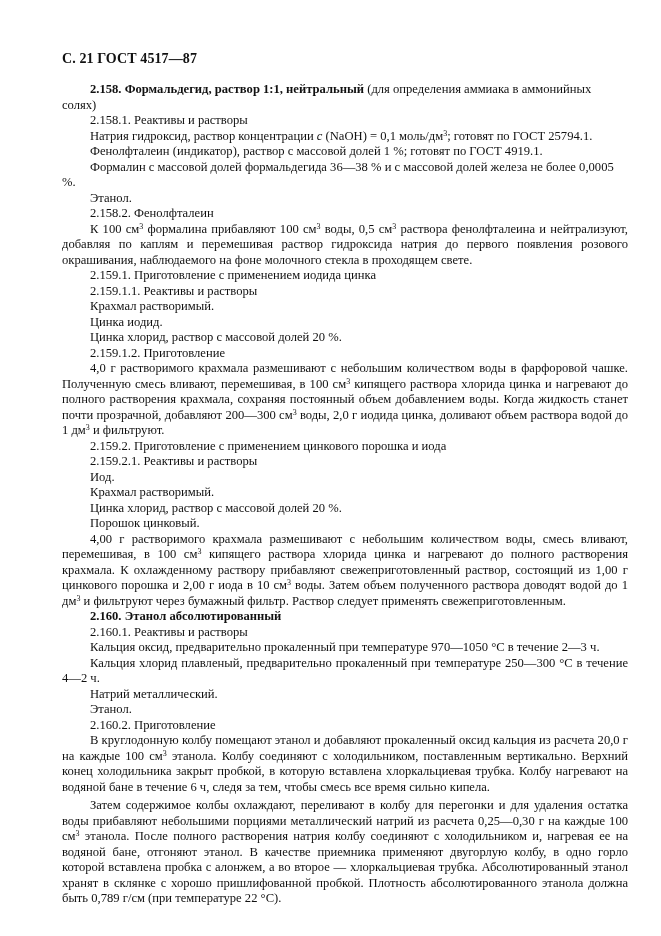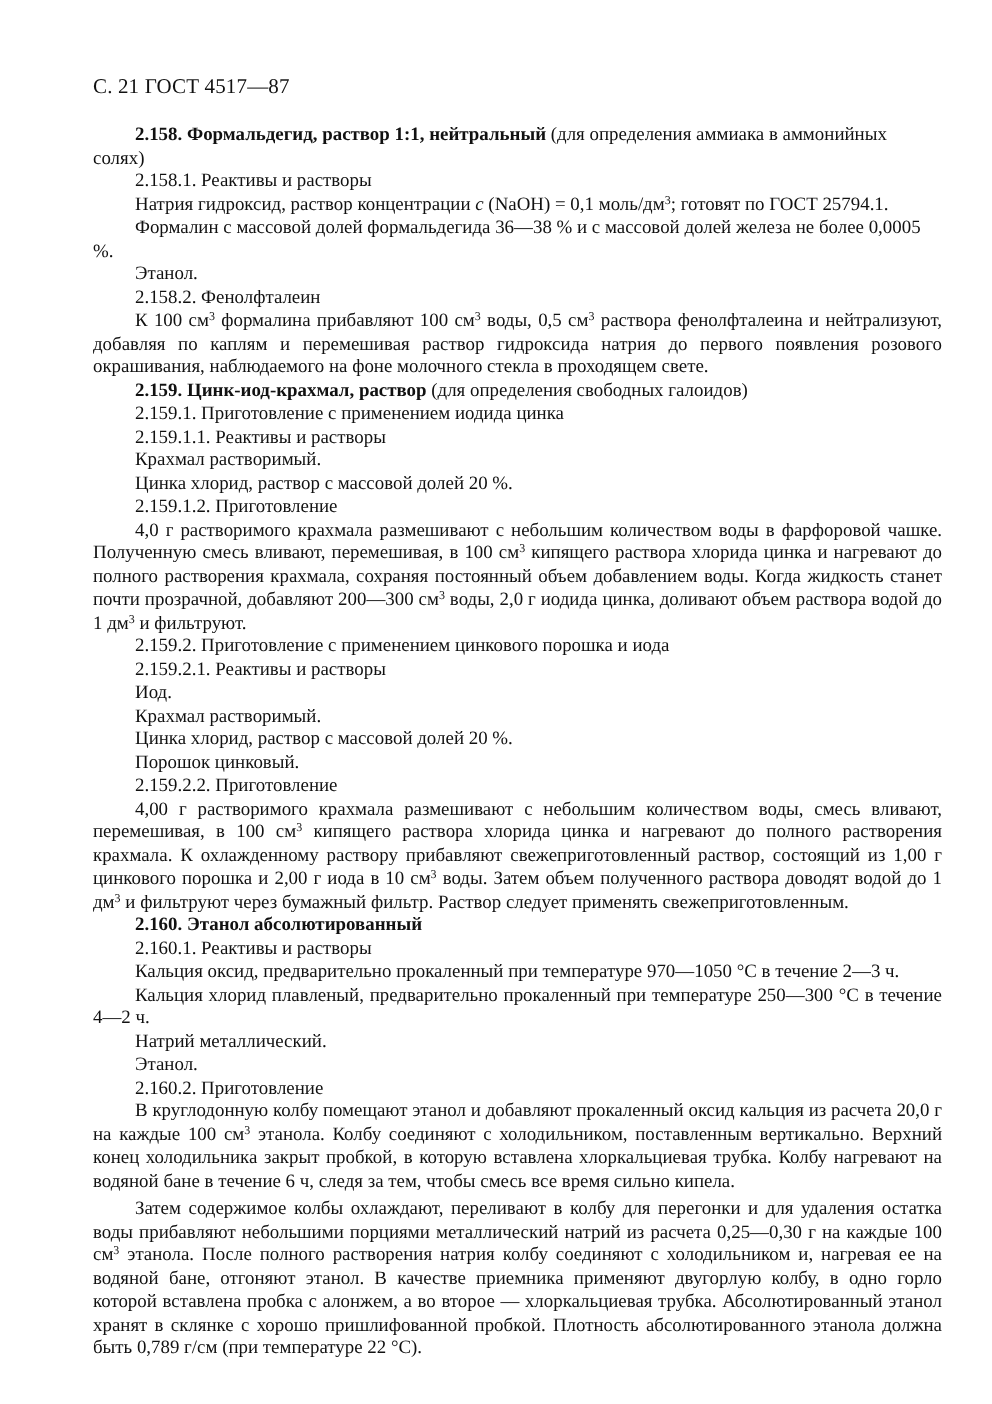--- a/index.html
+++ b/index.html
@@ -15,21 +15,21 @@
     font-family: "Liberation Serif", "DejaVu Serif", serif;
     color: #111;
   }
   .page {
     position: absolute;
     left: 62px;
     top: 50px;
     width: 566px;
   }
   .running-head {
-    font-weight: normal;
+    font-weight: bold;
     font-size: 14px;
     line-height: 18px;
     margin: 0 0 14px 0;
     letter-spacing: 0.1px;
   }
   .body {
     font-size: 12.6px;
     line-height: 15.5px;
   }
   .p {
@@ -55,38 +55,38 @@
 </style>
 </head>
 <body>
 
 <div class="page">
   <div class="running-head">С. 21 ГОСТ 4517—87</div>
   <div class="body" id="doc-body">
       <p class="p left"><span class="b">2.158.  Формальдегид, раствор 1:1, нейтральный</span><span> (для определения аммиака в аммонийных солях)</span></p>
       <p class="p left">2.158.1.  Реактивы и растворы</p>
       <p class="p left">Натрия гидроксид, раствор концентрации <i>c</i> (NaOH)  =  0,1  моль/дм<sup>3</sup>; готовят по ГОСТ  25794.1.</p>
+      <p class="p left">Фенолфталеин (индикатор), раствор с массовой долей 1  %; готовят по ГОСТ  4919.1.</p>
       <p class="p left">Формалин с массовой долей формальдегида 36—38  % и с массовой долей железа не более 0,0005  %.</p>
       <p class="p left">Этанол.</p>
       <p class="p left">2.158.2.  Фенолфталеин</p>
       <p class="p">К 100  см<sup>3</sup> формалина прибавляют 100  см<sup>3</sup> воды, 0,5  см<sup>3</sup> раствора фенолфталеина и нейтра­лизуют, добавляя по каплям и перемешивая раствор гидроксида натрия до первого появления розового окрашивания, наблюдаемого на фоне молочного стекла в проходящем свете.</p>
-      <p class="p left"><span class="b">2.159.  Цинк-иод-крахмал, раствор</span><span>  (для определения свободных галоидов)</span></p>
       <p class="p left">2.159.1.  Приготовление с применением иодида цинка</p>
       <p class="p left">2.159.1.1.  Реактивы и растворы</p>
       <p class="p left">Крахмал растворимый.</p>
+      <p class="p left">Цинка иодид.</p>
       <p class="p left">Цинка хлорид, раствор с массовой долей 20  %.</p>
       <p class="p left">2.159.1.2.  Приготовление</p>
       <p class="p">4,0  г растворимого крахмала размешивают с небольшим количеством воды в фарфоровой чашке. Полученную смесь вливают, перемешивая, в 100  см<sup>3</sup> кипящего раствора хлорида цинка и нагревают до полного растворения крахмала, сохраняя постоянный объем добавлением воды. Когда жидкость станет почти прозрачной, добавляют 200—300  см<sup>3</sup> воды, 2,0  г иодида цинка, доливают объем раствора водой до 1  дм<sup>3</sup> и фильтруют.</p>
       <p class="p left">2.159.2.  Приготовление с применением цинкового порошка и иода</p>
       <p class="p left">2.159.2.1.  Реактивы и растворы</p>
       <p class="p left">Иод.</p>
       <p class="p left">Крахмал растворимый.</p>
       <p class="p left">Цинка хлорид, раствор с массовой долей 20  %.</p>
       <p class="p left">Порошок цинковый.</p>
-      <p class="p left">2.159.2.2.  Приготовление</p>
       <p class="p">4,00  г растворимого крахмала размешивают с небольшим количеством воды, смесь вливают, перемешивая, в 100  см<sup>3</sup> кипящего раствора хлорида цинка и нагревают до полного растворения крахмала. К охлажденному раствору прибавляют свежеприготовленный раствор, состоящий из 1,00 г цинкового порошка и 2,00  г иода в 10  см<sup>3</sup> воды. Затем объем полученного раствора доводят водой до 1  дм<sup>3</sup> и фильтруют через бумажный фильтр. Раствор следует применять свежеприготовленным.</p>
       <p class="p left"><span class="b">2.160.  Этанол абсолютированный</span></p>
       <p class="p left">2.160.1.  Реактивы и растворы</p>
       <p class="p left">Кальция оксид, предварительно прокаленный при температуре 970—1050  °С в течение 2—3  ч.</p>
       <p class="p">Кальция хлорид плавленый, предварительно прокаленный при температуре 250—300 °С в течение 4—2  ч.</p>
       <p class="p left">Натрий металлический.</p>
       <p class="p left">Этанол.</p>
       <p class="p left">2.160.2.  Приготовление</p>
       <p class="p">В круглодонную колбу помещают этанол и добавляют прокаленный оксид кальция из расчета 20,0  г на каждые 100  см<sup>3</sup> этанола. Колбу соединяют с холодильником, поставленным вертикально. Верхний конец холодильника закрыт пробкой, в которую вставлена хлоркальциевая трубка. Колбу нагревают на водяной бане в течение 6  ч, следя за тем, чтобы смесь все время сильно кипела.</p>
       <div class="gap"></div>

